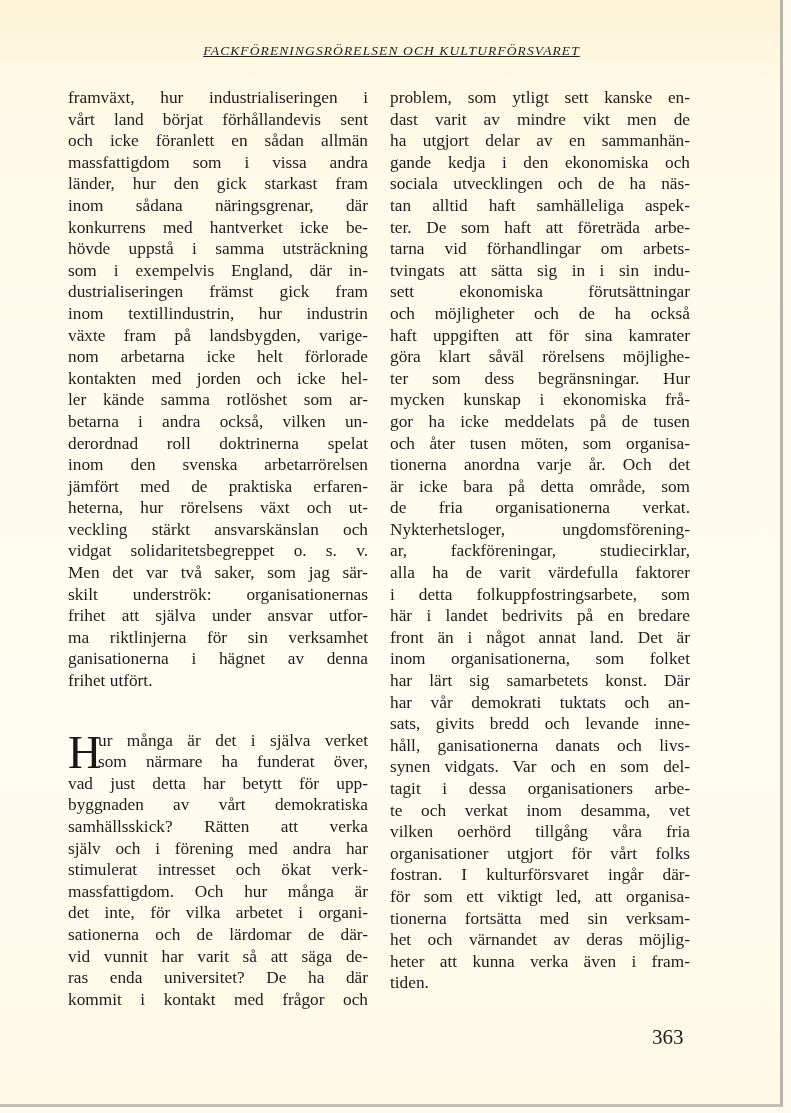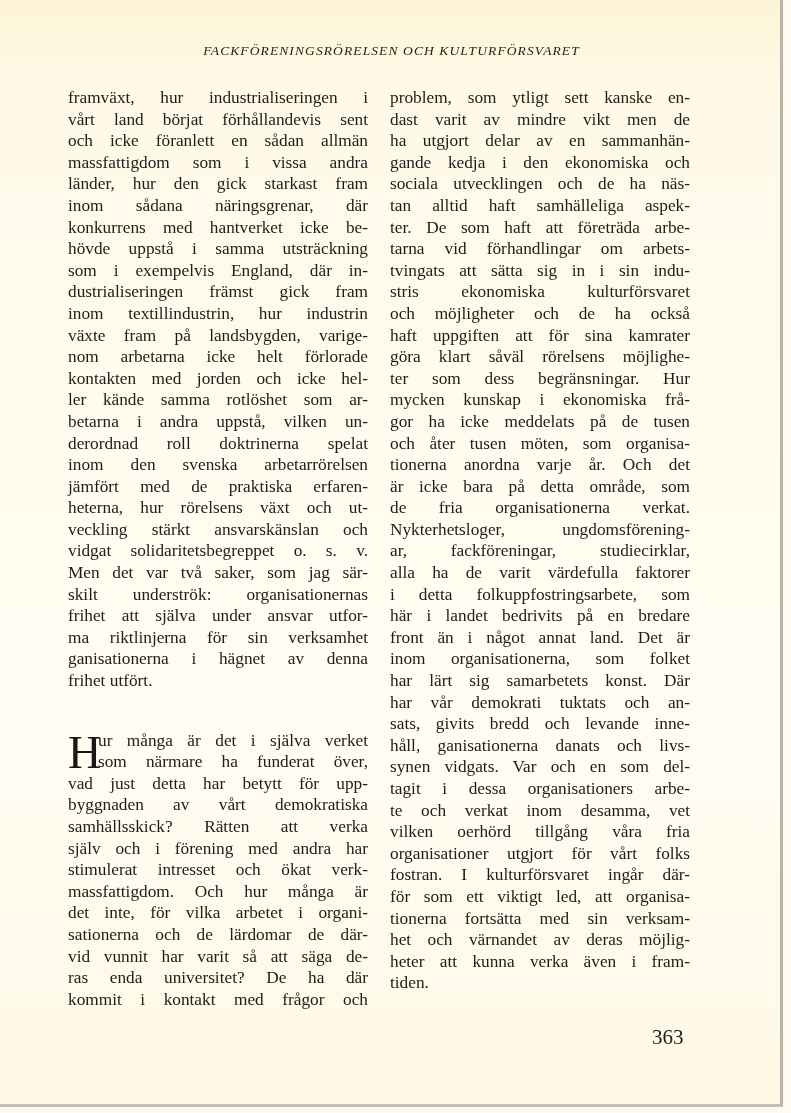--- a/index.html
+++ b/index.html
@@ -19,20 +19,21 @@
     box-sizing: border-box;
   }
   .running-head {
     position: absolute; top: 43px; left: 0; width: 783px;
     text-align: center;
     font-family: "Liberation Serif", serif;
     font-style: italic;
     font-size: 13.5px;
     letter-spacing: 1.1px;
     color: #1e1c1a;
+    text-decoration: underline;
   }
   .col {
     position: absolute; top: 87px;
     width: 300px;
     font-family: "Liberation Serif", serif;
     font-size: 17.3px;
     line-height: 21.6px;
     color: #1f1d1b;
   }
   .col.left { left: 68px; }
@@ -79,21 +80,21 @@
       <span class="line">inom sådana näringsgrenar, där</span>
       <span class="line">konkurrens med hantverket icke be-</span>
       <span class="line">hövde uppstå i samma utsträckning</span>
       <span class="line">som i exempelvis England, där in-</span>
       <span class="line">dustrialiseringen främst gick fram</span>
       <span class="line">inom textillindustrin, hur industrin</span>
       <span class="line">växte fram på landsbygden, varige-</span>
       <span class="line">nom arbetarna icke helt förlorade</span>
       <span class="line">kontakten med jorden och icke hel-</span>
       <span class="line">ler kände samma rotlöshet som ar-</span>
-      <span class="line">betarna i andra uppstå, vilken un-</span>
+      <span class="line">betarna i andra också, vilken un-</span>
       <span class="line">derordnad roll doktrinerna spelat</span>
       <span class="line">inom den svenska arbetarrörelsen</span>
       <span class="line">jämfört med de praktiska erfaren-</span>
       <span class="line">heterna, hur rörelsens växt och ut-</span>
       <span class="line">veckling stärkt ansvarskänslan och</span>
       <span class="line">vidgat solidaritetsbegreppet o. s. v.</span>
       <span class="line">Men det var två saker, som jag sär-</span>
       <span class="line">skilt underströk: organisationernas</span>
       <span class="line">frihet att själva under ansvar utfor-</span>
       <span class="line">ma riktlinjerna för sin verksamhet</span>
@@ -124,21 +125,21 @@
   <div class="col right">
     <span class="line">problem, som ytligt sett kanske en-</span>
     <span class="line">dast varit av mindre vikt men de</span>
     <span class="line">ha utgjort delar av en sammanhän-</span>
     <span class="line">gande kedja i den ekonomiska och</span>
     <span class="line">sociala utvecklingen och de ha näs-</span>
     <span class="line">tan alltid haft samhälleliga aspek-</span>
     <span class="line">ter. De som haft att företräda arbe-</span>
     <span class="line">tarna vid förhandlingar om arbets-</span>
     <span class="line">tvingats att sätta sig in i sin indu-</span>
-    <span class="line">stris ekonomiska kulturförsvaret</span>
+    <span class="line">sett ekonomiska förutsättningar</span>
     <span class="line">och möjligheter och de ha också</span>
     <span class="line">haft uppgiften att för sina kamrater</span>
     <span class="line">göra klart såväl rörelsens möjlighe-</span>
     <span class="line">ter som dess begränsningar. Hur</span>
     <span class="line">mycken kunskap i ekonomiska frå-</span>
     <span class="line">gor ha icke meddelats på de tusen</span>
     <span class="line">och åter tusen möten, som organisa-</span>
     <span class="line">tionerna anordna varje år. Och det</span>
     <span class="line">är icke bara på detta område, som</span>
     <span class="line">de fria organisationerna verkat.</span>

